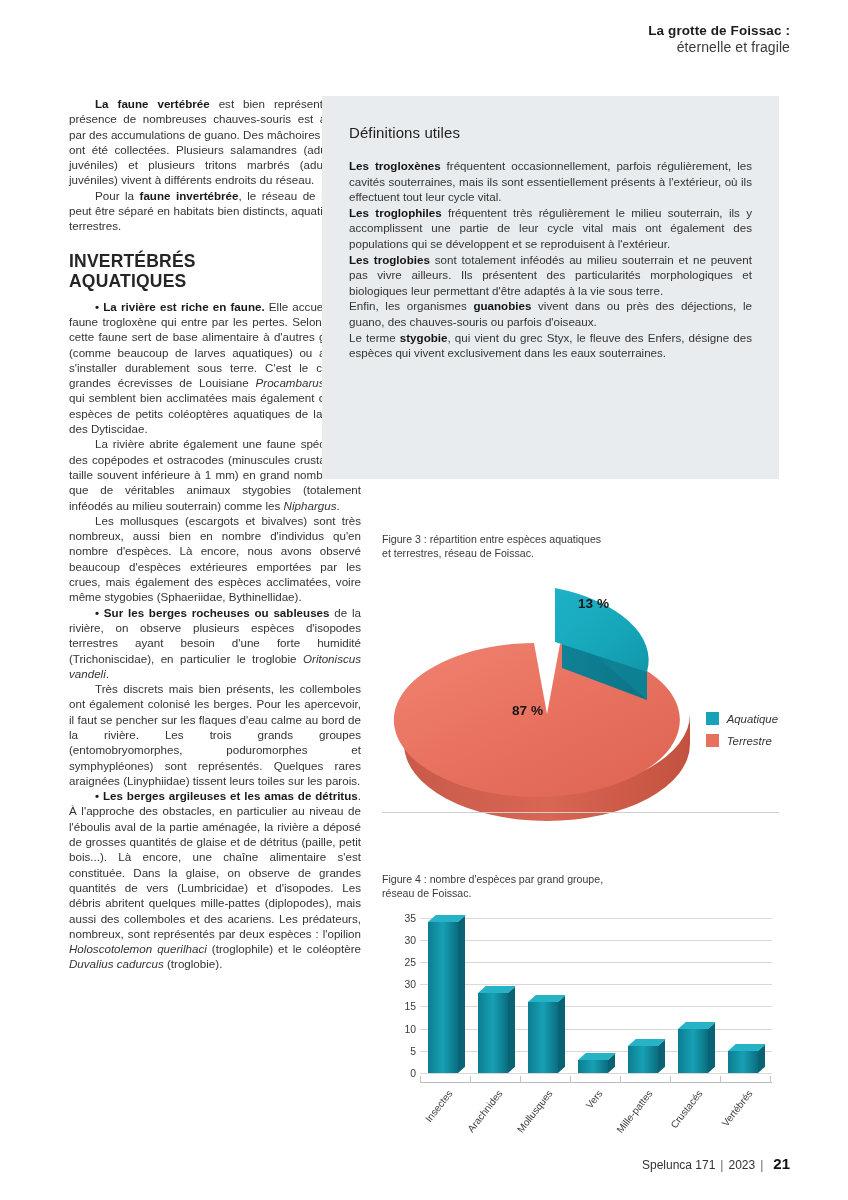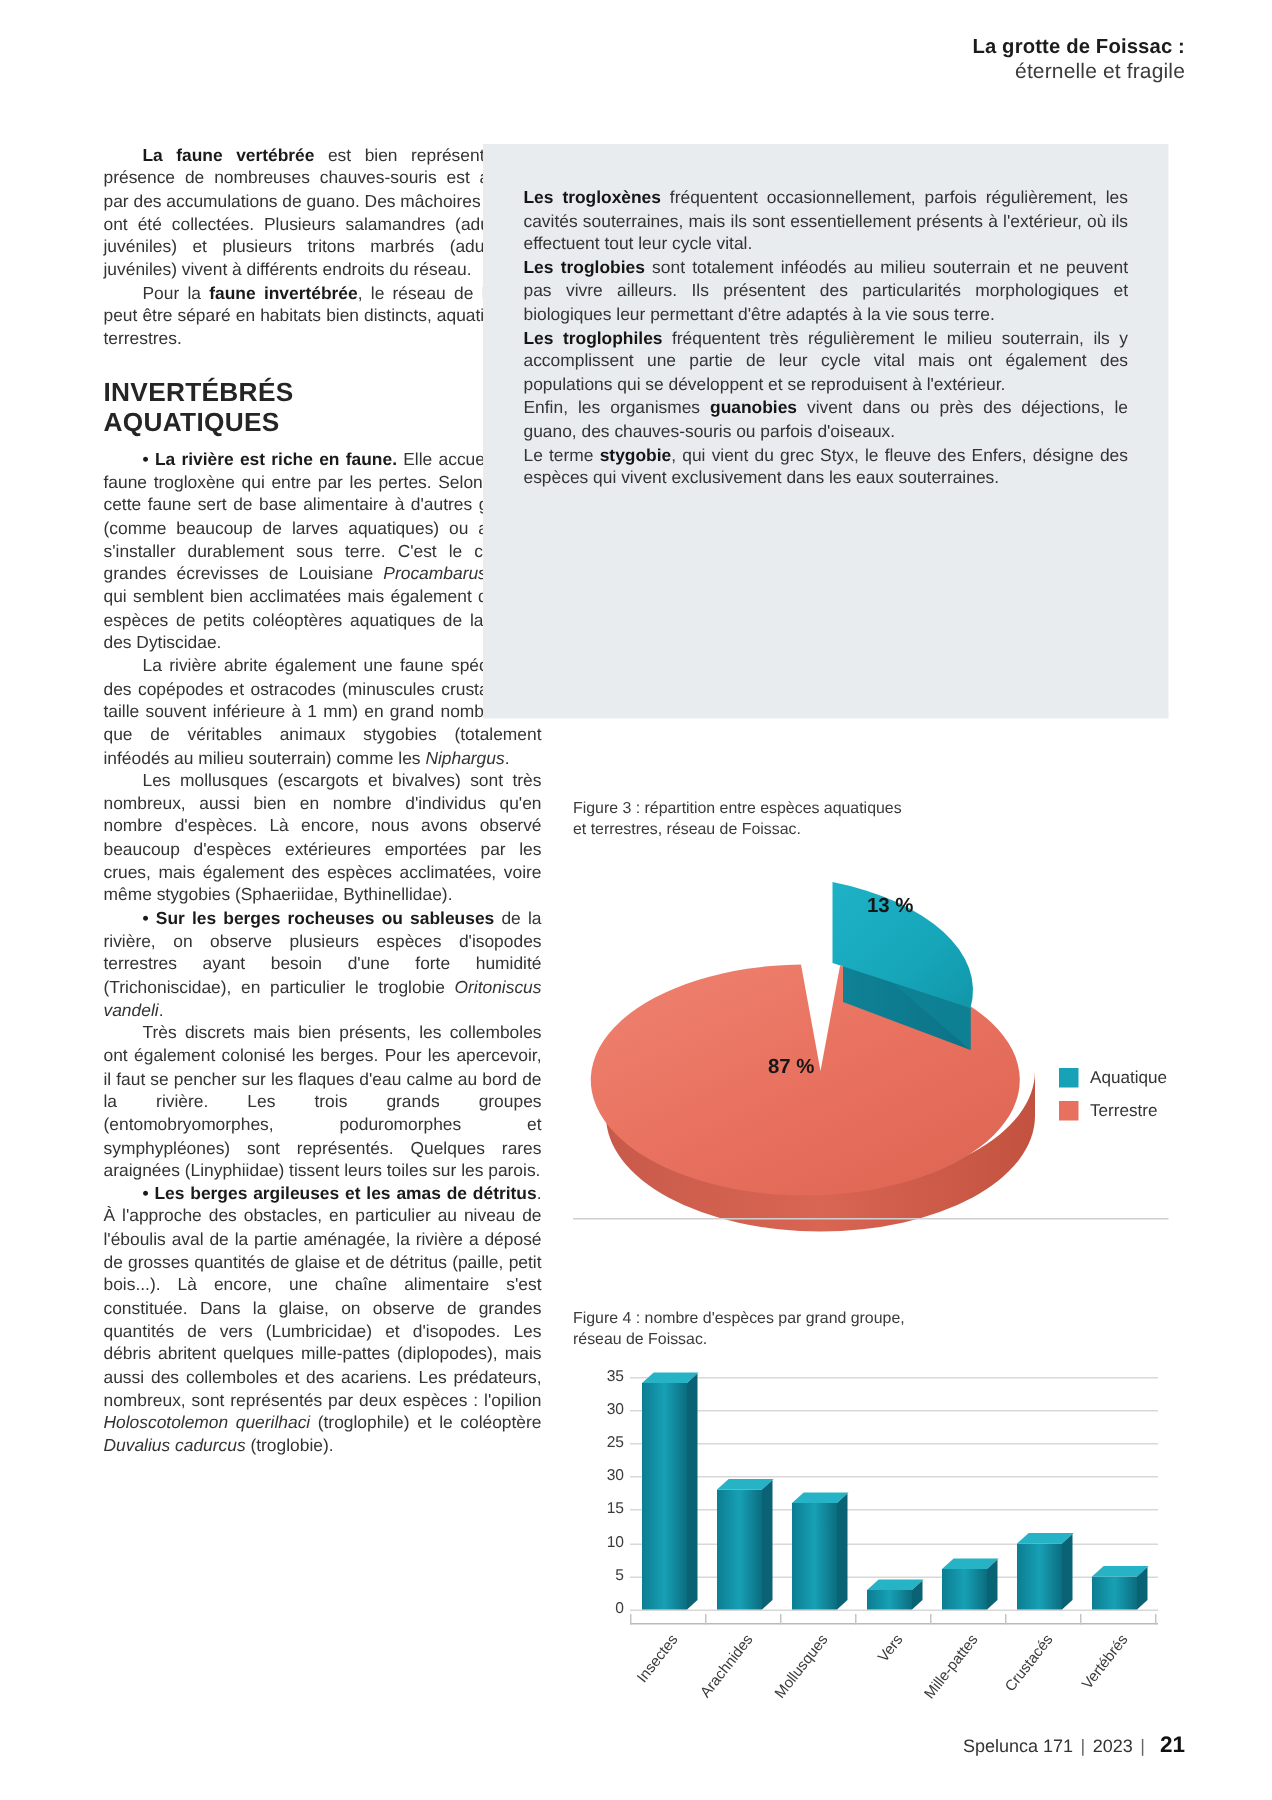--- a/index.html
+++ b/index.html
@@ -116,21 +116,21 @@
   .legend-row {
     display: flex;
     align-items: center;
     margin-bottom: 9px;
   }
   .legend-swatch {
     width: 13px; height: 13px;
     margin-right: 8px;
     display: inline-block;
   }
-  .legend-label { font-size: 11.4px; color: #333; }
+  .legend-label { font-size: 11.4px; color: #333; font-style: italic; }
 
   .pie-pct {
     position: absolute;
     font-size: 13.6px;
     font-weight: bold;
     color: #171717;
   }
 
   .divider-rule {
     position: absolute;
@@ -269,26 +269,27 @@
   <p class="body indent"><span>Les mollusques (escargots et bivalves) sont très nombreux, aussi bien en nombre d'individus qu'en nombre d'espèces. Là encore, nous avons observé beaucoup d'espèces extérieures emportées par les crues, mais également des espèces acclimatées, voire même stygobies (Sphaeriidae, Bythinellidae).</span></p>
 
   <p class="body indent"><b>•</b> <b>Sur les berges rocheuses ou sableuses</b><span> de la rivière, on observe plusieurs espèces d'isopodes terrestres ayant besoin d'une forte humidité (Trichoniscidae), en particulier le troglobie </span><i>Oritoniscus vandeli</i><span>.</span></p>
 
   <p class="body indent"><span> Très discrets mais bien présents, les collemboles ont également colonisé les berges. Pour les apercevoir, il faut se pencher sur les flaques d'eau calme au bord de la rivière. Les trois grands groupes (entomobryomorphes, poduromorphes et symphypléones) sont représentés. Quelques rares araignées (Linyphiidae) tissent leurs toiles sur les parois.</span></p>
 
   <p class="body indent"><b>•</b> <b>Les berges argileuses et les amas de détritus</b><span>. À l'approche des obstacles, en particulier au niveau de l'éboulis aval de la partie aménagée, la rivière a déposé de grosses quantités de glaise et de détritus (paille, petit bois...). Là encore, une chaîne alimentaire s'est constituée. Dans la glaise, on observe de grandes quantités de vers (Lumbricidae) et d'isopodes. Les débris abritent quelques mille-pattes (diplopodes), mais aussi des collemboles et des acariens. Les prédateurs, nombreux, sont représentés par deux espèces : l'opilion </span><i>Holoscotolemon querilhaci</i><span> (troglophile) et le coléoptère </span><i>Duvalius cadurcus</i><span> (troglobie).</span></p>
 </div>
 
 <aside class="defbox">
+  <h3>Définitions utiles</h3>
 
   <p><b>Les trogloxènes</b><span> fréquentent occasionnellement, parfois régulièrement, les cavités souterraines, mais ils sont essentiellement présents à l'extérieur, où ils effectuent tout leur cycle vital.</span></p>
 
+  <p><b>Les troglophiles</b><span> fréquentent très régulièrement le milieu souterrain, ils y accomplissent une partie de leur cycle vital mais ont également des populations qui se développent et se reproduisent à l'extérieur.</span></p>
+
   <p><b>Les troglobies</b><span> sont totalement inféodés au milieu souterrain et ne peuvent pas vivre ailleurs. Ils présentent des particularités morphologiques et biologiques leur permettant d'être adaptés à la vie sous terre.</span></p>
-
-  <p><b>Les troglophiles</b><span> fréquentent très régulièrement le milieu souterrain, ils y accomplissent une partie de leur cycle vital mais ont également des populations qui se développent et se reproduisent à l'extérieur.</span></p>
 
   <p><span>Enfin, les organismes </span><b>guanobies</b><span> vivent dans ou près des déjections, le guano, des chauves-souris ou parfois d'oiseaux.</span></p>
 
   <p><span>Le terme </span><b>stygobie</b><span>, qui vient du grec Styx, le fleuve des Enfers, désigne des espèces qui vivent exclusivement dans les eaux souterraines.</span></p>
 </aside>
 
 <figure class="fig3">
   <figcaption class="fig-caption">
     <span>Figure 3 : répartition entre espèces aquatiques</span><br>
     <span>et terrestres, réseau de Foissac.</span>

